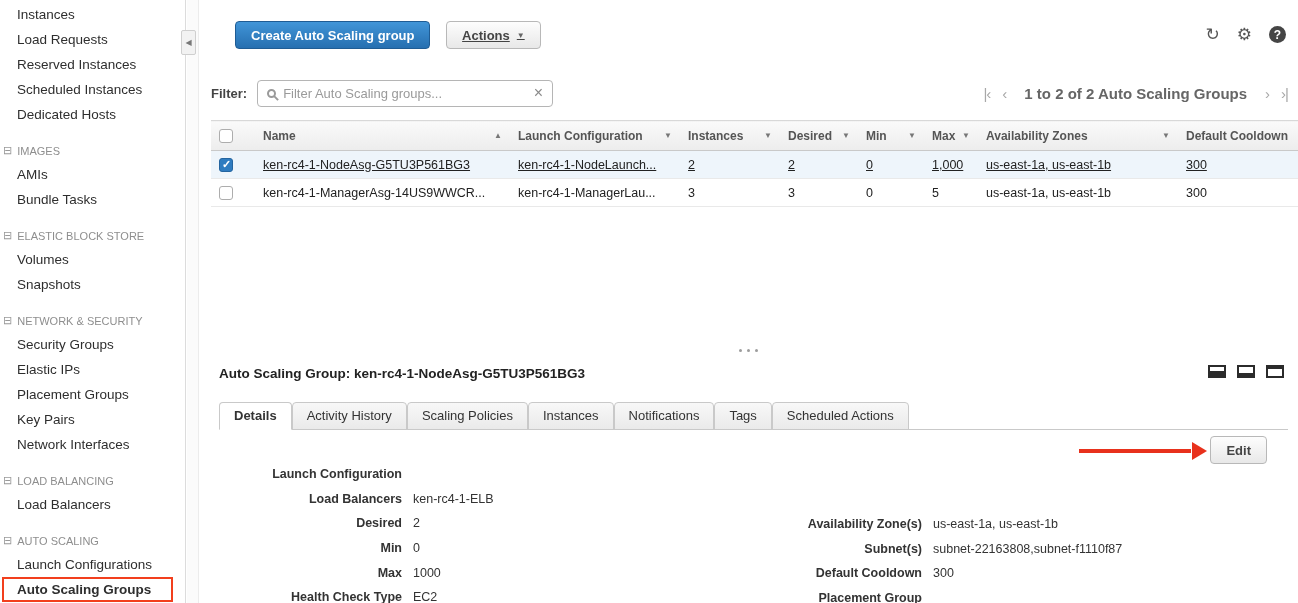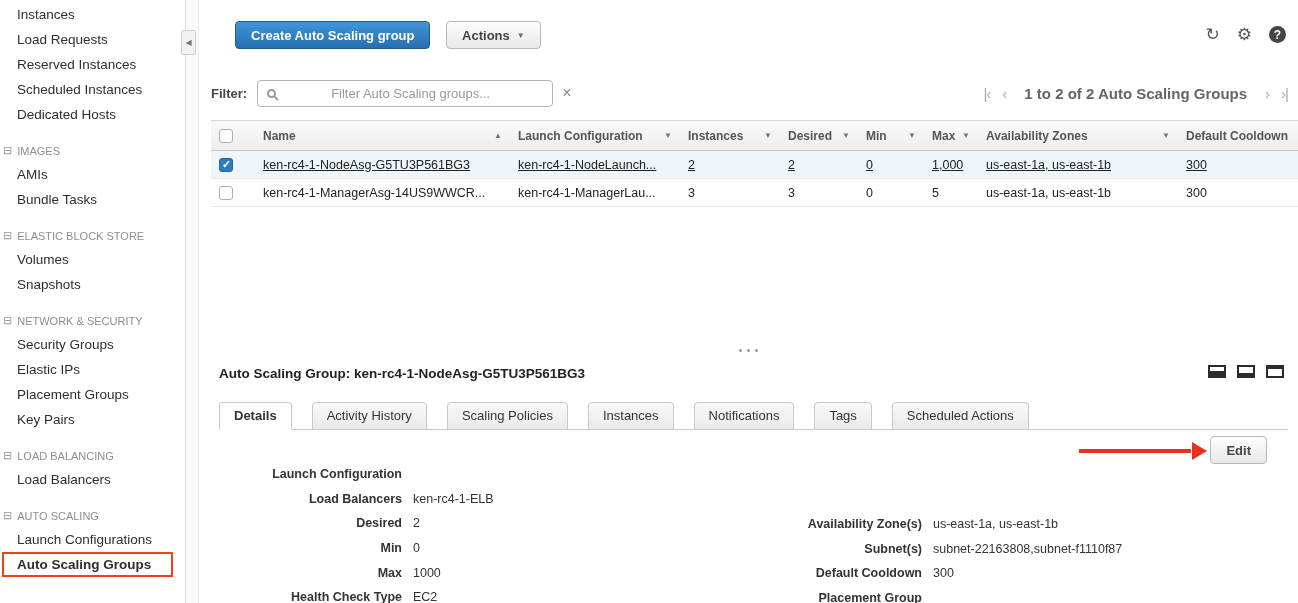--- a/index.html
+++ b/index.html
@@ -15,31 +15,31 @@
 
   .side-strip { position: absolute; left: 187px; top: 0; bottom: 0; width: 12px; background: #fbfbfb; border-right: 1px solid #ececec; }
   .collapse-btn { position: absolute; left: 181px; top: 30px; width: 15px; height: 25px; background: #f2f2f2; border: 1px solid #cfcfcf; border-radius: 2px; font-size: 8px; color: #777; display: flex; align-items: center; justify-content: center; cursor: pointer; }
 
   
   .main { position: absolute; left: 199px; top: 0; right: 0; bottom: 0; }
 
   .toolbar { position: absolute; top: 21px; left: 12px; right: 12px; height: 30px; padding-left: 24px; }
   .btn { display: inline-flex; align-items: center; height: 28px; padding: 0 15px; border-radius: 4px; font-size: 13px; font-weight: bold; cursor: pointer; border: 1px solid #b8b8b8; background: linear-gradient(#fdfdfd, #e8e8e8); color: #444; font-family: "Liberation Sans", sans-serif; }
   .btn.primary { background: linear-gradient(#4195d8, #266fb0); border: 1px solid #1f5c94; color: #fff; }
-  .btn + .btn { margin-left: 12px; }
+  .btn + .btn { margin-left: 12px; text-decoration: underline; }
   .caret-down { font-size: 8px; color: #666; margin-left: 7px; }
 
   .top-icons { position: absolute; right: 0; top: 5px; display: flex; align-items: center; gap: 17px; }
   .icon-plain { font-size: 17px; color: #555; cursor: pointer; line-height: 1; }
   .help-circle { width: 17px; height: 17px; border-radius: 50%; background: #454545; color: #fff; font-size: 12px; font-weight: bold; display: flex; align-items: center; justify-content: center; cursor: pointer; }
 
   
   .filter-row { position: absolute; top: 79px; left: 12px; right: 10px; height: 28px; display: flex; align-items: center; }
   .filter-label { font-weight: bold; color: #444; margin-right: 10px; }
-  .search-box { position: relative; width: 296px; height: 27px; border: 1px solid #b5b5b5; border-radius: 4px; background: #fff; display: flex; align-items: center; padding: 0 9px; gap: 48px; }
+  .search-box { position: relative; width: 296px; height: 27px; border: 1px solid #b5b5b5; border-radius: 4px; background: #fff; display: flex; align-items: center; padding: 0 9px; }
   .mag { width: 9px; height: 9px; border: 2px solid #9a9a9a; border-radius: 50%; position: relative; flex: none; }
   .mag::after { content: ""; position: absolute; width: 6px; height: 2px; background: #9a9a9a; transform: rotate(45deg); right: -5px; bottom: -3px; }
   .search-box input { border: none; outline: none; flex: 1; font-size: 13px; color: #444; padding: 0 7px; font-family: "Liberation Sans", sans-serif; background: transparent; }
   .search-box input::placeholder { color: #9a9a9a; }
   .clear-x { color: #8a8a8a; font-size: 16px; cursor: pointer; line-height: 1; }
 
   .pagination { margin-left: auto; display: flex; align-items: center; gap: 12px; color: #a8a8a8; font-size: 15px; }
   .pg { cursor: pointer; letter-spacing: -1px; }
   .pg-text { font-size: 15px; font-weight: bold; color: #666; margin: 8px 6px; letter-spacing: 0; }
 
@@ -61,21 +61,21 @@
 
   
   .details { position: absolute; top: 358px; left: 0; right: 0; bottom: 0; background: #fff; }
   .details-title { position: absolute; left: 20px; top: 8px; font-weight: bold; font-size: 13.5px; color: #222; }
   .pane-icons { position: absolute; right: 14px; top: 7px; display: flex; gap: 11px; }
   .pane-icon { width: 18px; height: 13px; border: 2px solid #2b2b2b; position: relative; cursor: pointer; background: #fff; }
   .pane-icon.half::after { content: ""; position: absolute; left: 0; right: 0; bottom: 0; height: 5px; background: #2b2b2b; }
   .pane-icon.bottom::after { content: ""; position: absolute; left: 0; right: 0; bottom: 0; height: 3px; background: #2b2b2b; }
   .pane-icon.full::after { content: ""; position: absolute; left: 0; right: 0; top: 0; height: 2px; background: #2b2b2b; }
 
-  .tabs { position: absolute; left: 20px; top: 44px; right: 10px; height: 28px; display: flex; gap: 20px; border-bottom: 1px solid #c9c9c9; }
+  .tabs { position: absolute; left: 20px; top: 44px; right: 10px; height: 28px; display: flex; gap: 0; border-bottom: 1px solid #c9c9c9; }
   .tab { height: 28px; line-height: 26px; padding: 0 14px; font-size: 13px; color: #333; background: linear-gradient(#f8f8f8, #eaeaea); border: 1px solid #c9c9c9; border-radius: 4px 4px 0 0; margin-bottom: -1px; cursor: pointer; white-space: nowrap; }
   .tab.active { background: #fff; border-bottom: 1px solid #fff; font-weight: bold; }
 
   .edit-btn { position: absolute; right: 31px; top: 78px; }
 
   .annotation-arrow { position: absolute; left: 880px; top: 84px; width: 128px; height: 18px; pointer-events: none; }
   .annotation-arrow .line { position: absolute; left: 0; top: 7px; width: 112px; height: 4px; background: #e8311c; }
   .annotation-arrow .head { position: absolute; right: 0; top: 0; width: 0; height: 0; border-left: 15px solid #e8311c; border-top: 9px solid transparent; border-bottom: 9px solid transparent; }
 
   .fields-left { position: absolute; left: 20px; top: 104px; }
@@ -112,20 +112,21 @@
     <div class="side-item">Snapshots</div>
 
     <div class="side-header">
       <span class="collapse-box">⊟</span>
       <span>NETWORK &amp; SECURITY</span>
     </div>
     <div class="side-item">Security Groups</div>
     <div class="side-item">Elastic IPs</div>
     <div class="side-item">Placement Groups</div>
     <div class="side-item">Key Pairs</div>
+    <div class="side-item">Network Interfaces</div>
 
     <div class="side-header">
       <span class="collapse-box">⊟</span>
       <span>LOAD BALANCING</span>
     </div>
     <div class="side-item">Load Balancers</div>
 
     <div class="side-header">
       <span class="collapse-box">⊟</span>
       <span>AUTO SCALING</span>

